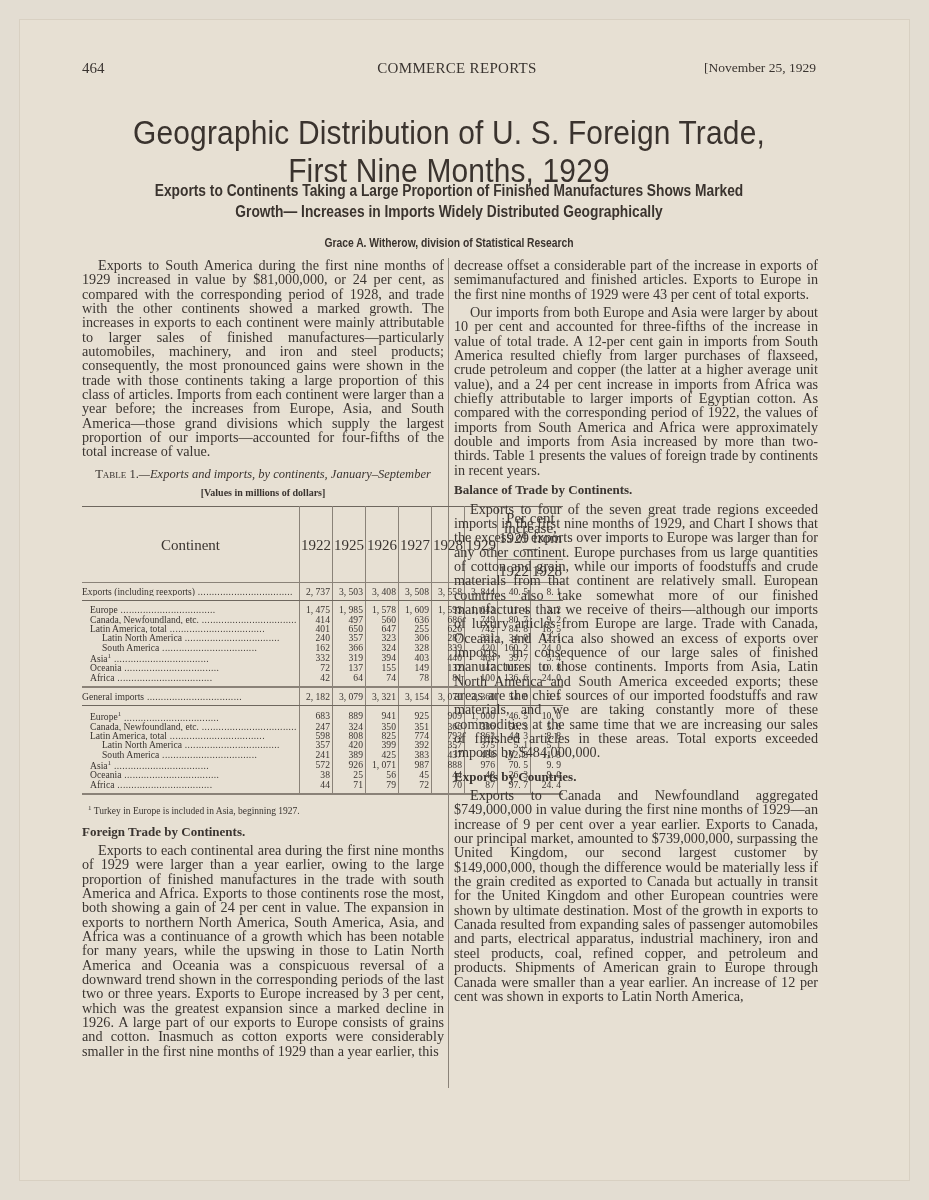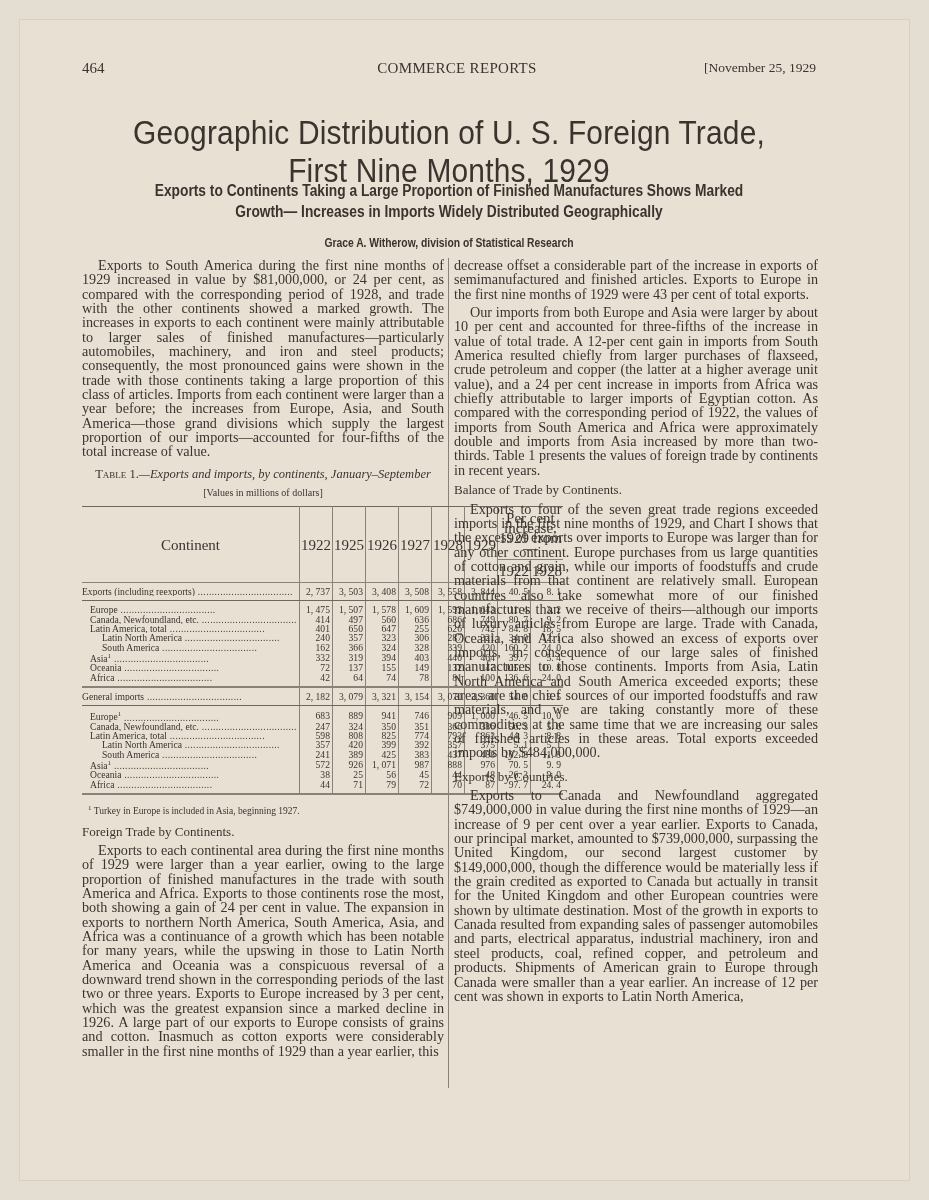--- a/index.html
+++ b/index.html
@@ -38,25 +38,25 @@
     position: absolute; left: 82px; top: 236px; width: 734px;
     text-align: center; font-family: "Liberation Sans", sans-serif;
     font-size: 12px; font-weight: bold; color: #3a332e;
     transform: scaleX(0.86); transform-origin: center top;
   }
   .col { position: absolute; top: 258px; font-size: 14.2px; line-height: 14.35px; text-align: justify; }
   .col.left { left: 82px; width: 362px; }
   .col.right { left: 454px; width: 364px; }
   .rule-v { position: absolute; left: 448px; top: 258px; width: 1px; height: 830px; background: #8a8278; }
   p { margin: 0; text-indent: 16px; }
-  .sec-head { font-weight: normal; font-size: 13px; margin: 4px 0 4px 0; text-indent: 0; }
+  .sec-head { font-weight: bold; font-size: 13px; margin: 4px 0 4px 0; text-indent: 0; }
   .caption { text-align: center; font-size: 12.5px; line-height: 14px; margin-top: 8px; }
   .caption .smallcaps { font-variant: small-caps; }
   .caption i { font-style: italic; }
-  .units { text-align: center; font-size: 10px; margin: 5px 0 6px 0; }
+  .units { text-align: center; font-size: 10px; margin: 5px 0 6px 0; font-weight: bold; }
   table.data {
     width: 100%; border-collapse: collapse; font-size: 9.6px; line-height: 9.3px;
     border-top: 1px solid #6e675e;
   }
   table.data th {
     font-weight: normal; font-size: 15px; text-align: center; vertical-align: middle;
     border-left: 1px solid #8a8278; padding: 2px 1px; line-height: 10px;
   }
   table.data th.cont { border-left: none; }
   table.data td { padding: 0 2px; text-align: right; border-left: 1px solid #8a8278; white-space: nowrap; }
@@ -126,21 +126,21 @@
           <td>3, 558</td>
           <td>3, 844</td>
           <td>40. 5</td>
           <td>8. 1</td>
         </tr>
         <tr class="first">
           <td class="name ind1">
             <span class="namewrap dots"><span>Europe</span></span>
           </td>
           <td>1, 475</td>
-          <td>1, 507</td>
+          <td>1, 985</td>
           <td>1, 578</td>
           <td>1, 609</td>
           <td>1, 593</td>
           <td>1, 643</td>
           <td>11. 4</td>
           <td>3. 2</td>
         </tr>
         <tr>
           <td class="name ind1">
             <span class="namewrap dots"><span>Canada, Newfoundland, etc.</span></span>
@@ -245,21 +245,21 @@
           <td>54. 0</td>
           <td>9. 5</td>
         </tr>
         <tr class="first">
           <td class="name ind1">
             <span class="namewrap dots"><span>Europe</span><sup>1</sup></span>
           </td>
           <td>683</td>
           <td>889</td>
           <td>941</td>
-          <td>746</td>
+          <td>925</td>
           <td>909</td>
           <td>1, 000</td>
           <td>46. 5</td>
           <td>10. 0</td>
         </tr>
         <tr>
           <td class="name ind1">
             <span class="namewrap dots"><span>Canada, Newfoundland, etc.</span></span>
           </td>
           <td>247</td>

